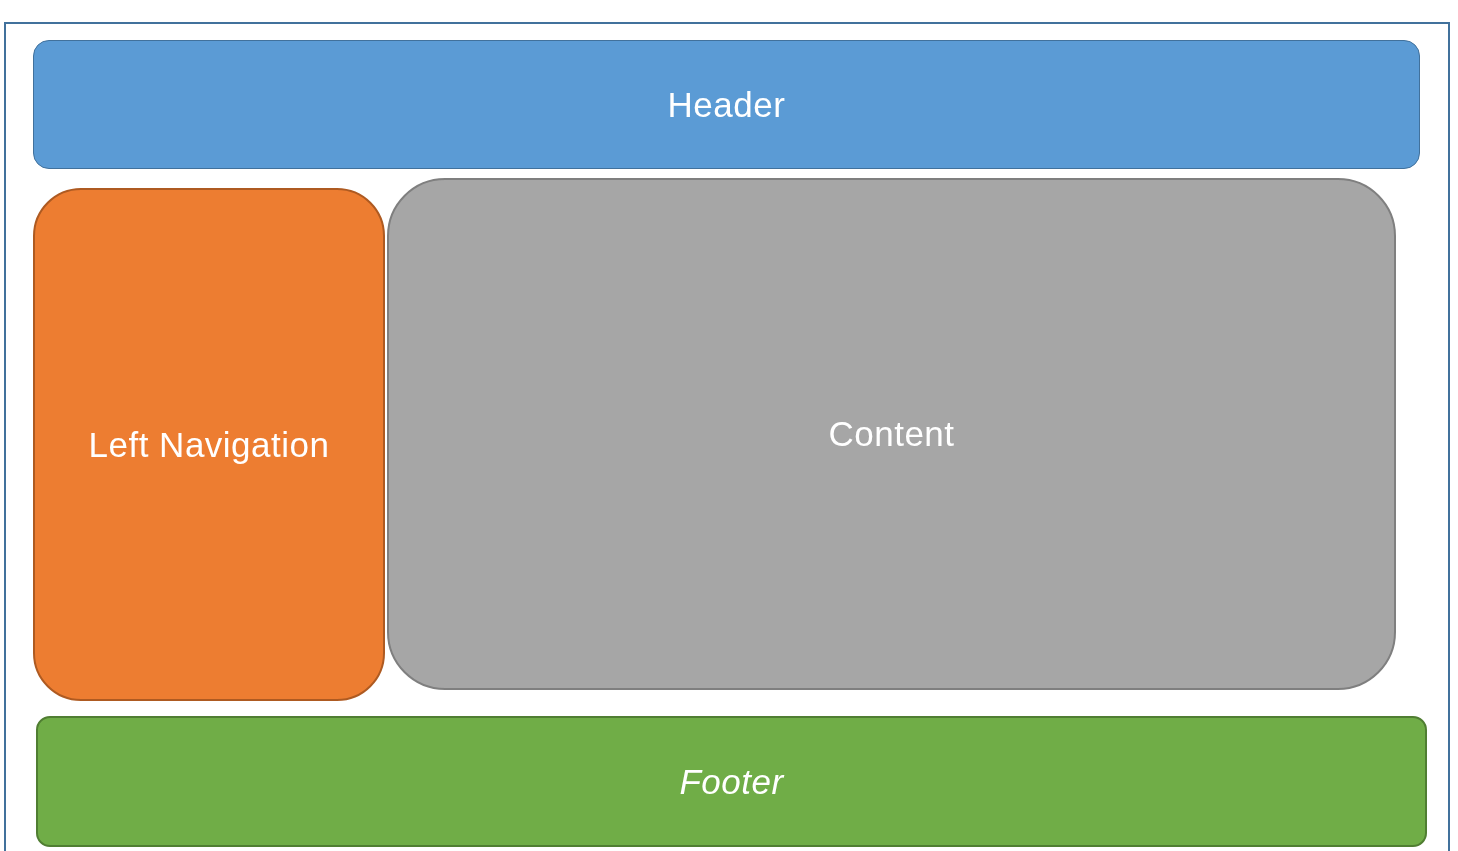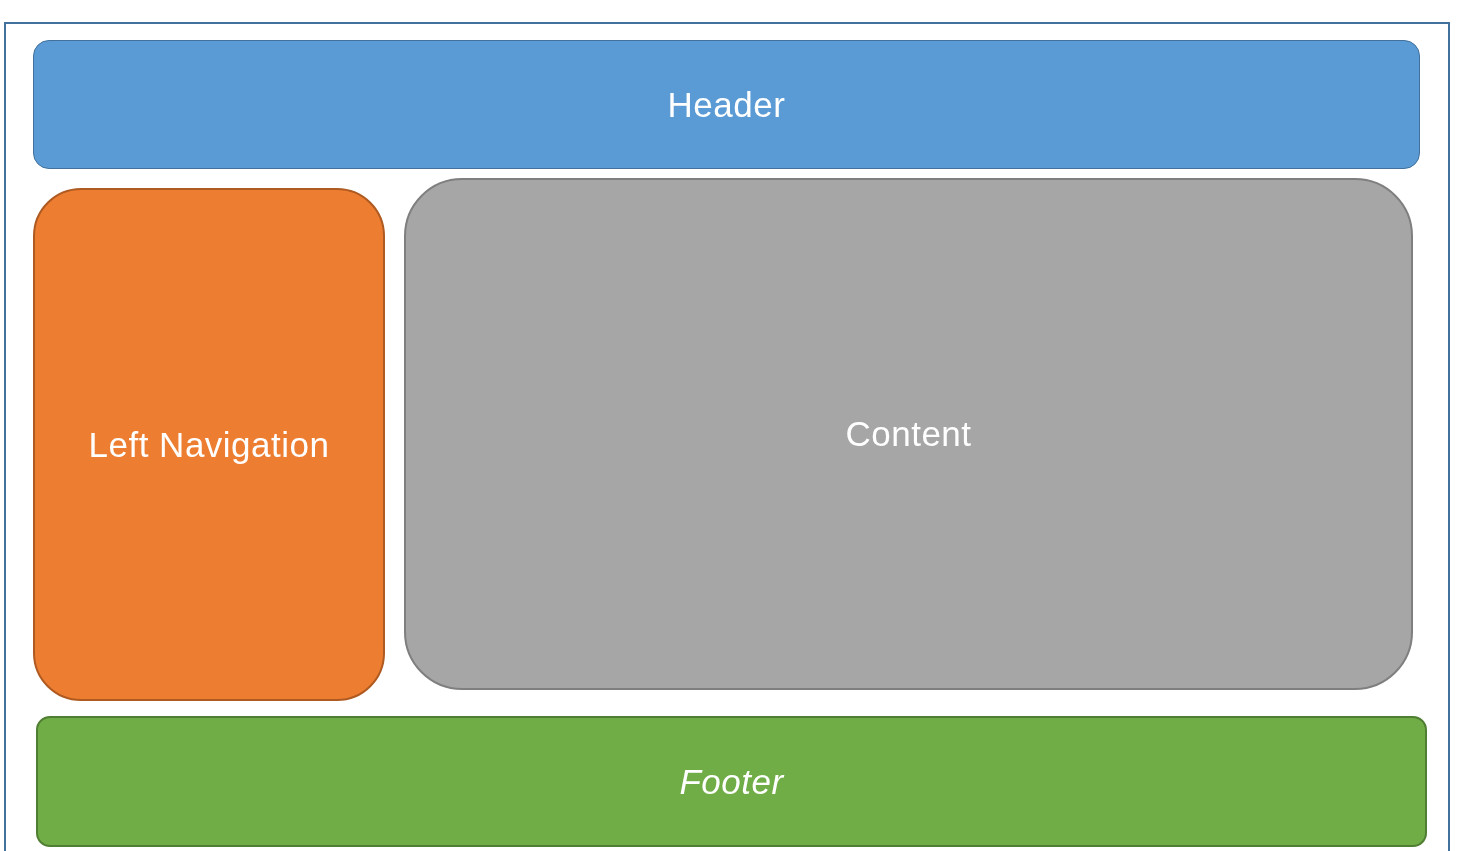--- a/index.html
+++ b/index.html
@@ -52,21 +52,21 @@
   }
   .block-leftnav {
     left: 33px;
     top: 170px;
     width: 352px;
     height: 513px;
     border-radius: 48px;
     text-align: center;
   }
   .block-content {
-    left: 404px;
+    left: 387px;
     top: 160px;
     width: 1009px;
     height: 512px;
     border-radius: 58px;
   }
   .block-footer {
     left: 36px;
     top: 698px;
     width: 1391px;
     height: 131px;

